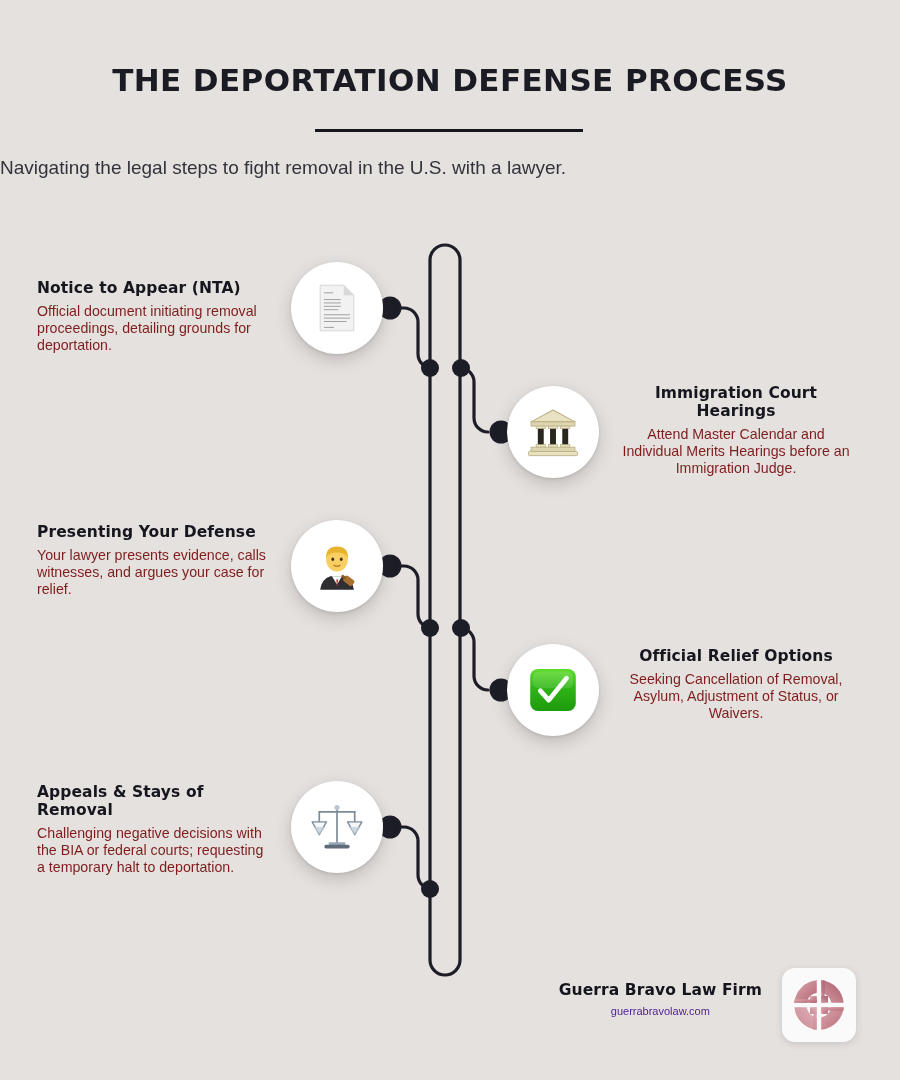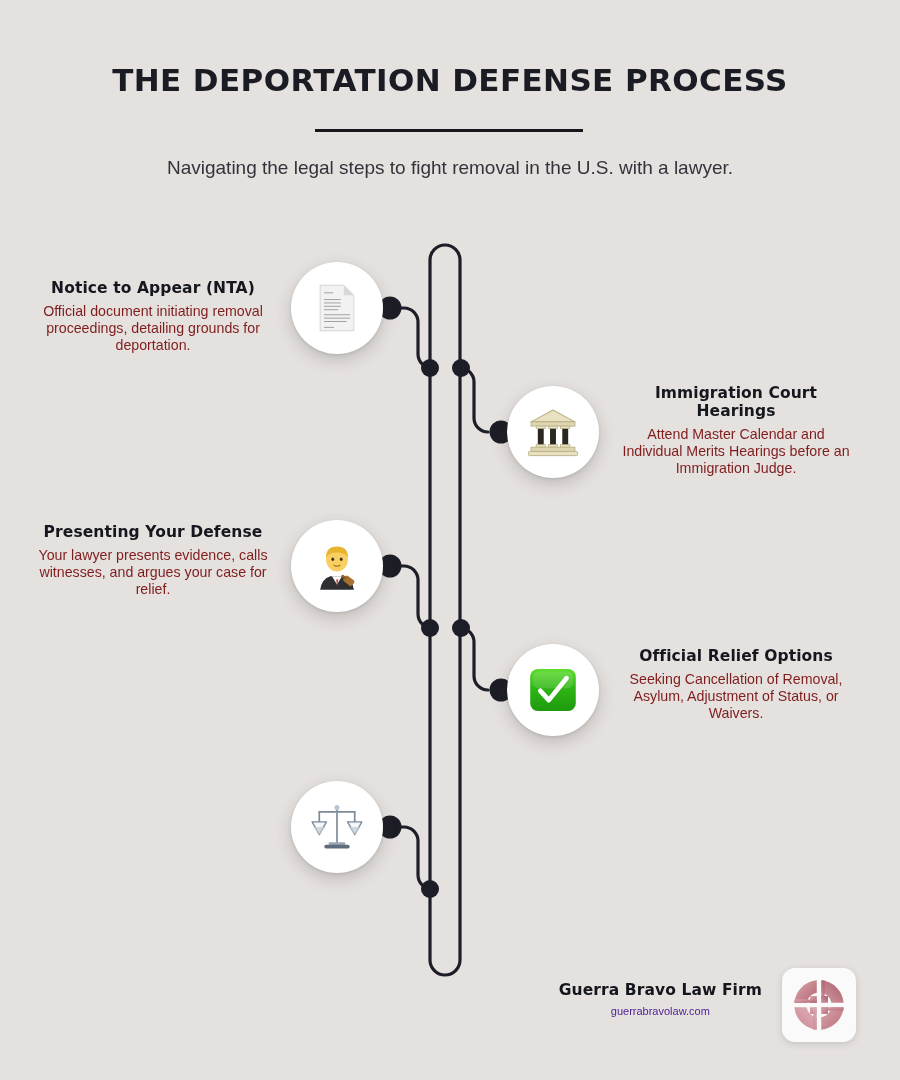--- a/index.html
+++ b/index.html
@@ -16,39 +16,39 @@
     position:absolute; left:0; top:62px; width:900px; text-align:center;
     font-size:31px; font-weight:bold; letter-spacing:.4px;
     color:#1b1b24; text-transform:uppercase;
     font-family:"DejaVu Sans", sans-serif;
   }
   .hdr-rule{
     position:absolute; left:315px; top:129px; width:268px; height:3px;
     background:#16161c;
   }
   .hdr-sub{
-    position:absolute; left:0; top:157px; width:900px; text-align:center;
+    position:absolute; left:0; top:157px; width:900px; text-align:left;
     font-size:19px; color:#33333c; font-weight:400;
   }
 
   
   #spine{ position:absolute; left:0; top:0; width:900px; height:1080px; pointer-events:none; }
 
   
   .icon-circle{
     position:absolute; width:92px; height:92px; border-radius:50%;
     background:#ffffff;
     box-shadow:0 6px 16px rgba(60,55,52,.22), 0 1px 3px rgba(60,55,52,.14);
     display:flex; align-items:center; justify-content:center;
   }
   .icon-glyph{ width:54px; height:54px; display:block; }
 
   
   .step-text{ position:absolute; width:232px; }
-  .step-text.left{ text-align:center; }
+  .step-text.left{ text-align:left; }
   .step-text.right{ text-align:center; }
   .step-title{
     font-size:15.5px; font-weight:bold; color:#16161e;
     line-height:1.16; letter-spacing:.1px;
     font-family:"DejaVu Sans", sans-serif;
   }
   .step-desc{
     margin-top:5px; font-size:14.2px; color:#7f1d1d; line-height:1.19;
   }
 
@@ -207,20 +207,24 @@
       </g>
       <circle cx="32" cy="9" r="3" fill="#b8c4cf"></circle>
       <path d="M2.5 26 h17 L11 41 Z" fill="#f4f7fa" stroke="#7d8b99" stroke-width="1.6" stroke-linejoin="round"></path>
       <path d="M44.5 26 h17 L53 41 Z" fill="#f4f7fa" stroke="#7d8b99" stroke-width="1.6" stroke-linejoin="round"></path>
       <path d="M3.5 32 h15 L11 41 Z" fill="#c3cfda" opacity="0.75"></path>
       <path d="M45.5 32 h15 L53 41 Z" fill="#c3cfda" opacity="0.75"></path>
       <rect x="22" y="50" width="20" height="3.4" rx="1.6" fill="#9aa7b4"></rect>
       <rect x="17" y="53" width="30" height="4.4" rx="2.1" fill="#5e6b78"></rect>
     </svg>
   </div>
+  <div class="step-text left" style="left:37px; top:784px;">
+    <div class="step-title">Appeals &amp; Stays of Removal</div>
+    <div class="step-desc">Challenging negative decisions with the BIA or federal courts; requesting a temporary halt to deportation.</div>
+  </div>
 
   <div class="foot-wrap">
     <div class="foot-txt">
       <div class="foot-name">Guerra Bravo Law Firm</div>
       <div class="foot-url">guerrabravolaw.com</div>
     </div>
     <div class="foot-logo">
       <svg width="56" height="56" viewBox="0 0 100 100">
         <defs>
           <linearGradient id="lgA" x1="0" y1="0" x2="1" y2="1">

